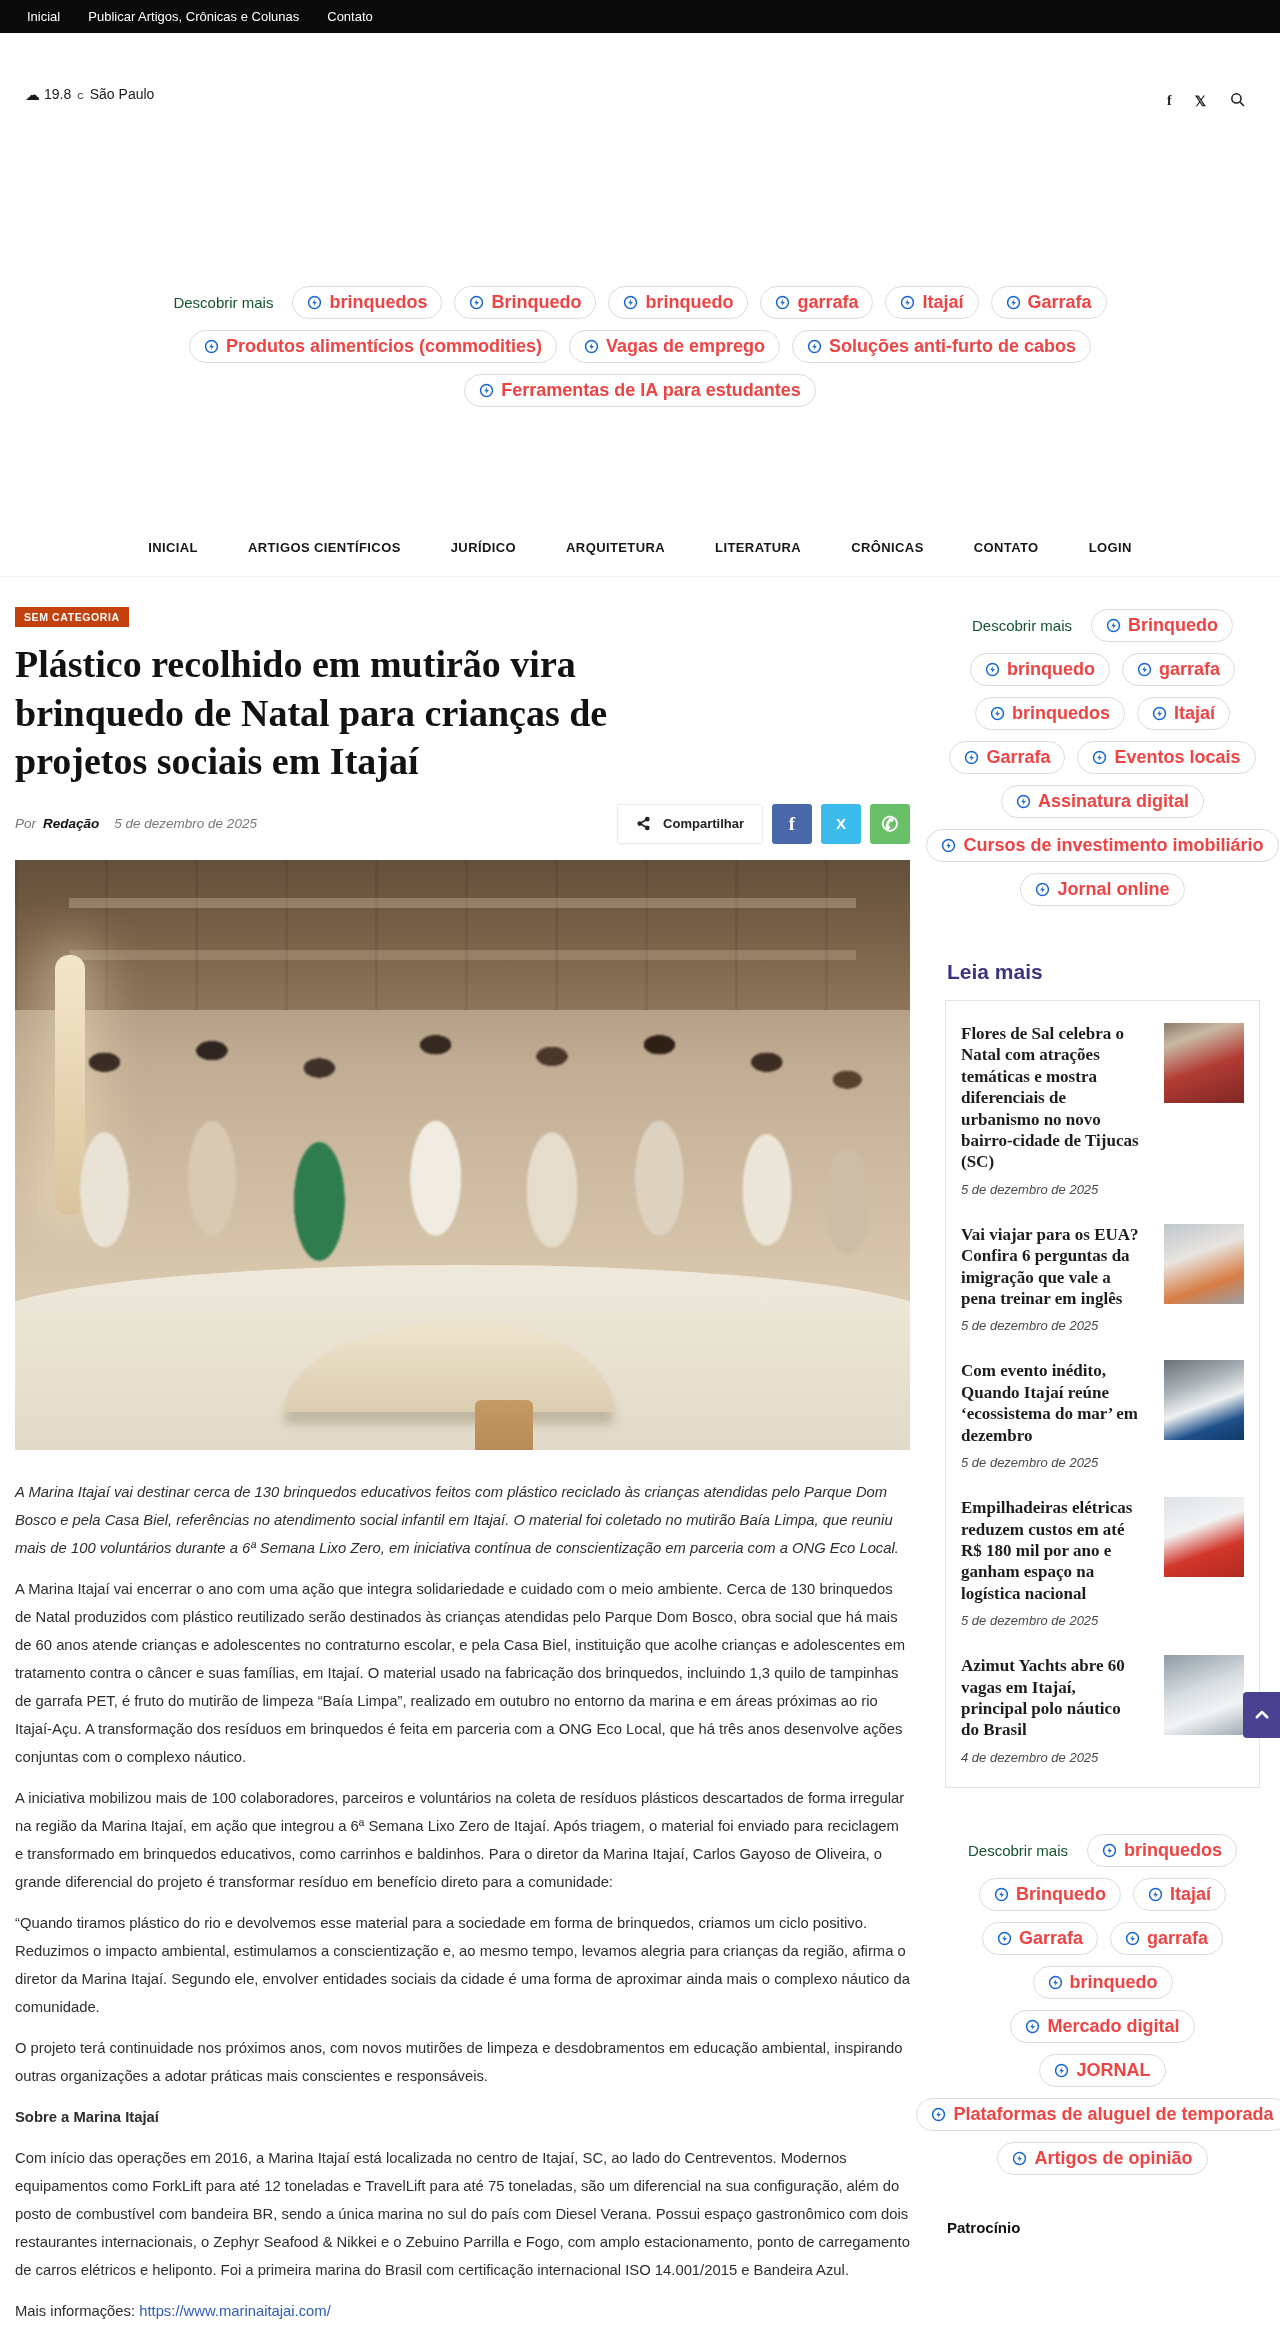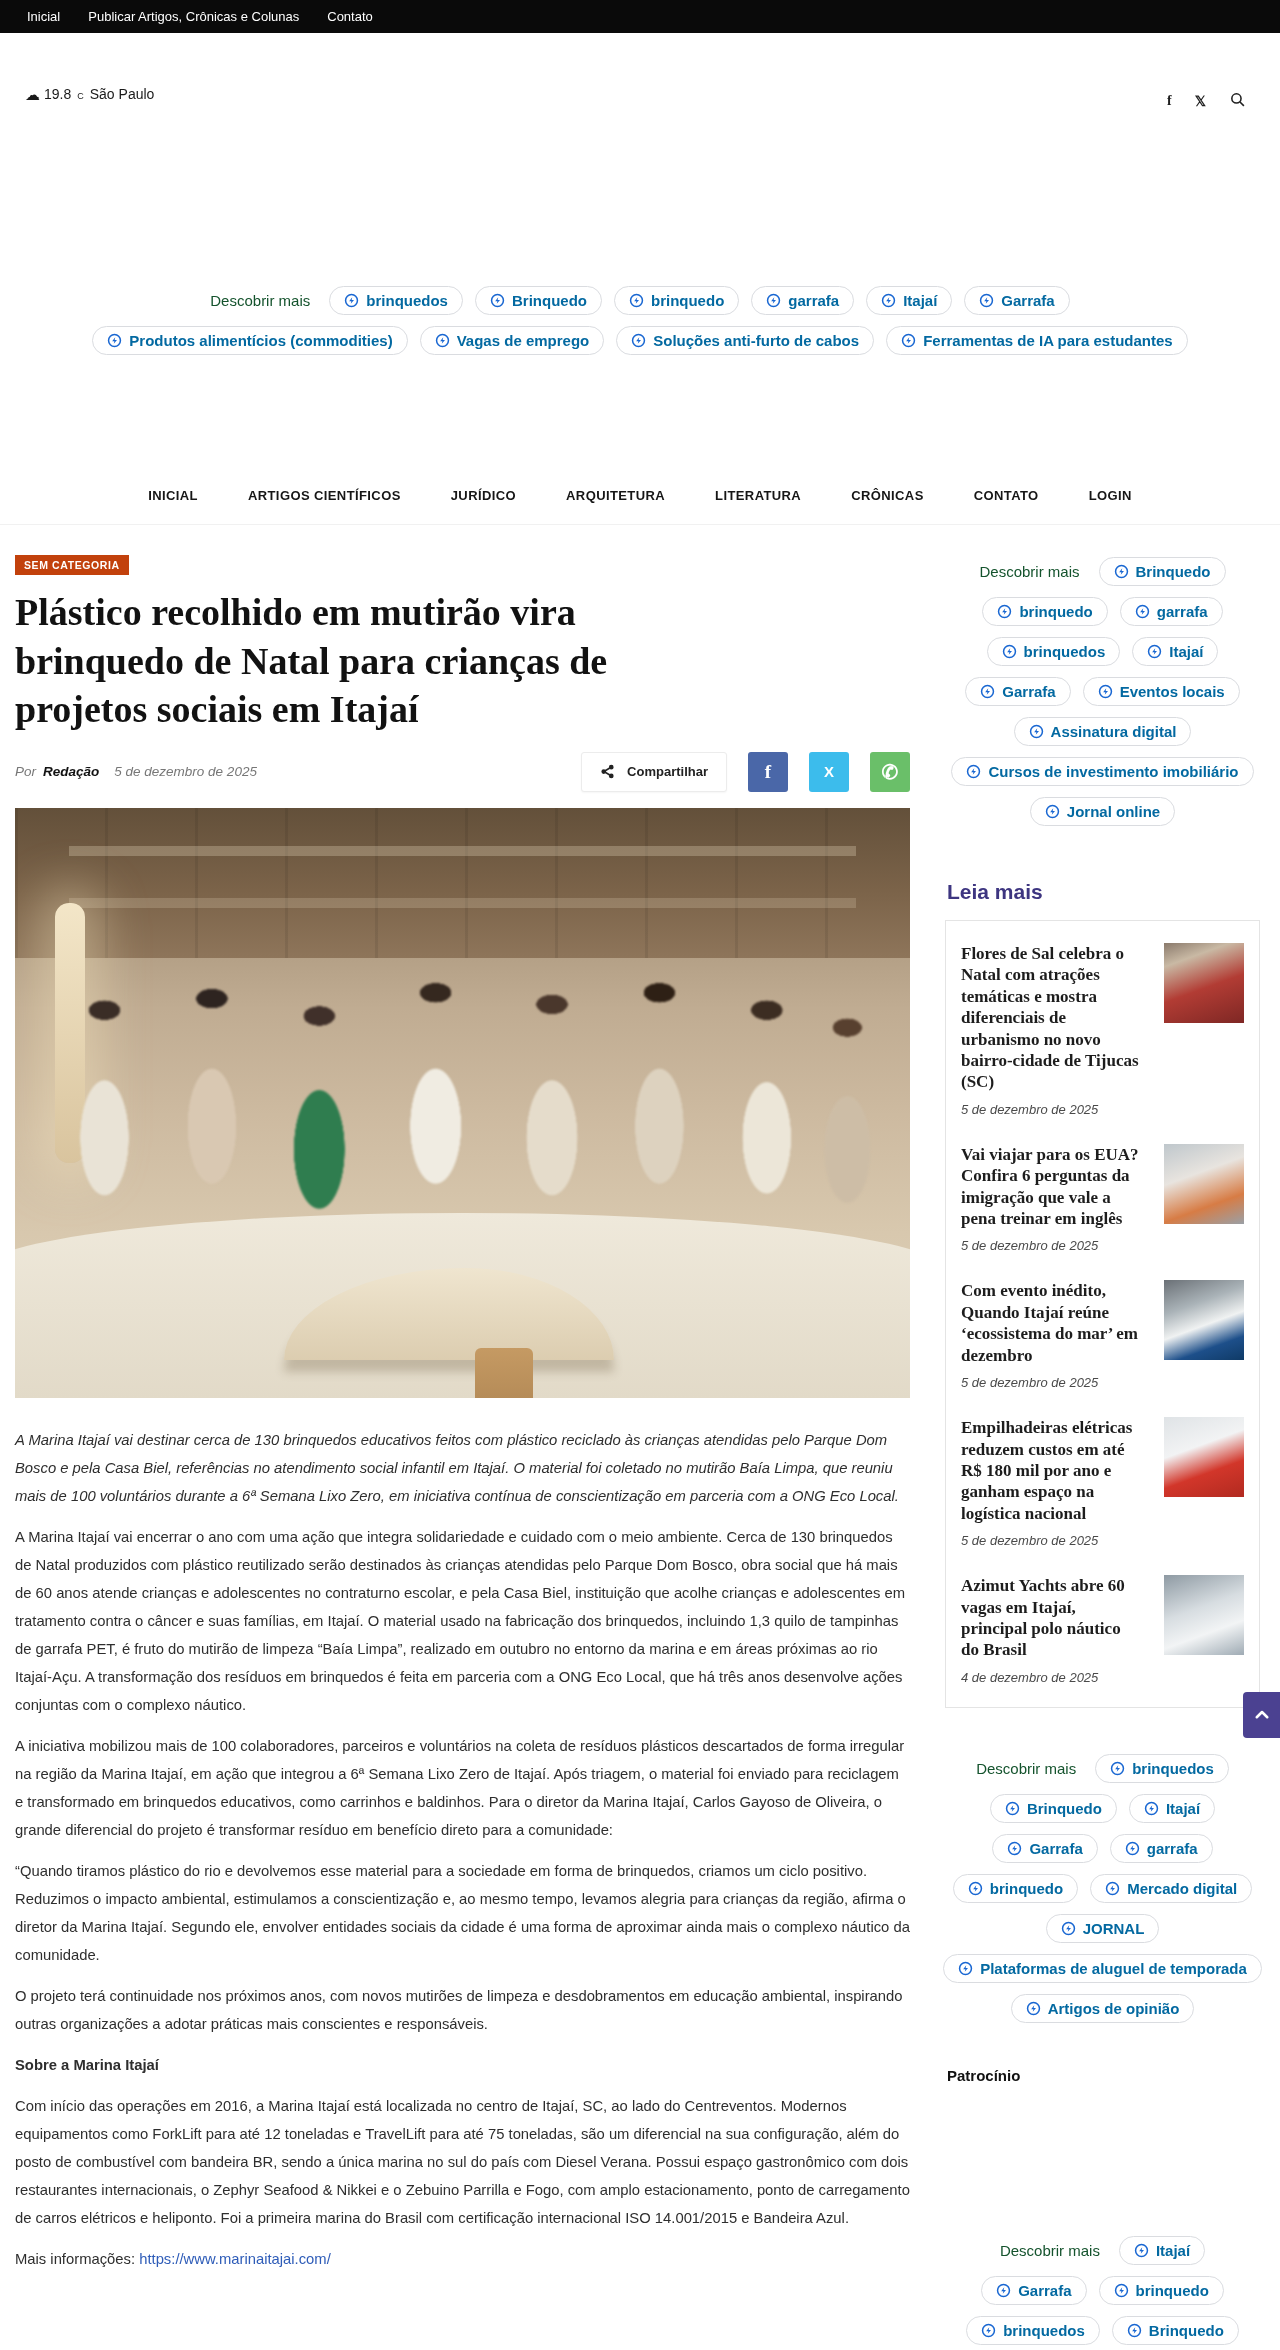--- a/index.html
+++ b/index.html
@@ -21,38 +21,38 @@
   .header-social { position:absolute; right:34px; top:58px; display:flex; align-items:center; gap:23px; }
   .hs-icon { font-size:14px; font-weight:700; color:#1f1f1f; cursor:pointer; line-height:1; }
 
   
   .ad-gap { height:150px; }
 
   
   .discover { display:flex; flex-wrap:wrap; justify-content:center; align-items:center; gap:11px 12px; }
   .discover-top { max-width:1150px; margin:0 auto; }
   .discover-label { color:#14532d; font-size:15px; margin-right:7px; white-space:nowrap; }
-  .pill { display:inline-flex; align-items:center; gap:7px; border:1px solid #dadce0; border-radius:18px; padding:5px 14px; color:#0369a1; font-size:15px; font-weight:600; background:#fff; cursor:pointer; white-space:nowrap; }
+  .pill { display:inline-flex; align-items:center; gap:7px; border:1px solid #dadce0; border-radius:18px; padding:5px 14px; color:#ef4444; font-size:18px; font-weight:600; background:#fff; cursor:pointer; white-space:nowrap; }
   .pill svg { width:15px; height:15px; flex:none; }
 
   
   .nav { margin-top:112px; height:58px; display:flex; justify-content:center; align-items:center; border-bottom:1px solid #f1f1f1; }
   .nav-item { font-size:13px; font-weight:700; letter-spacing:.4px; color:#161616; padding:0 25px; cursor:pointer; text-transform:uppercase; }
 
   
   .main { display:grid; grid-template-columns:895px 315px; gap:0 35px; padding:30px 15px 0 15px; align-items:start; }
 
   
   .cat-badge { display:inline-block; background:#c2410c; color:#fff; font-size:10.5px; font-weight:700; letter-spacing:.6px; padding:4px 9px; }
   .article-title { font-family:"Liberation Serif", serif; font-size:38px; line-height:1.28; font-weight:700; color:#121212; max-width:730px; margin-top:13px; }
   .byline-row { display:flex; align-items:center; justify-content:space-between; margin-top:18px; }
   .byline { font-size:13.5px; color:#777; font-style:italic; display:flex; align-items:baseline; gap:7px; }
   .byline .author { color:#111; font-weight:700; font-style:italic; cursor:pointer; }
   .byline .bdate { margin-left:8px; }
-  .share-row { display:flex; align-items:center; gap:21px; }
+  .share-row { display:flex; align-items:center; gap:9px; }
   .share-btn { display:flex; align-items:center; gap:12px; background:#fff; border:1px solid #ececec; border-radius:3px; height:40px; padding:0 18px; font-size:13px; font-weight:700; color:#222; cursor:pointer; box-shadow:0 1px 2px rgba(0,0,0,.04); }
   .sq { width:40px; height:40px; border-radius:3px; display:flex; align-items:center; justify-content:center; color:#fff; font-weight:700; cursor:pointer; }
   .sq-fb { background:#4a67a8; font-size:19px; font-family:"Liberation Serif", serif; }
   .sq-x  { background:#3cbcec; font-size:15px; }
   .sq-wa { background:#6abf69; font-size:20px; }
 
   
   .photo { position:relative; margin-top:16px; width:895px; height:590px; overflow:hidden; background:
       linear-gradient(180deg, #8e7a62 0%, #a8947a 16%, #c0ac92 34%, #cdbaa0 52%, #d8c8ae 72%, #e0d4bd 100%); }
   .photo .shelf { position:absolute; top:0; left:0; right:0; height:150px;

